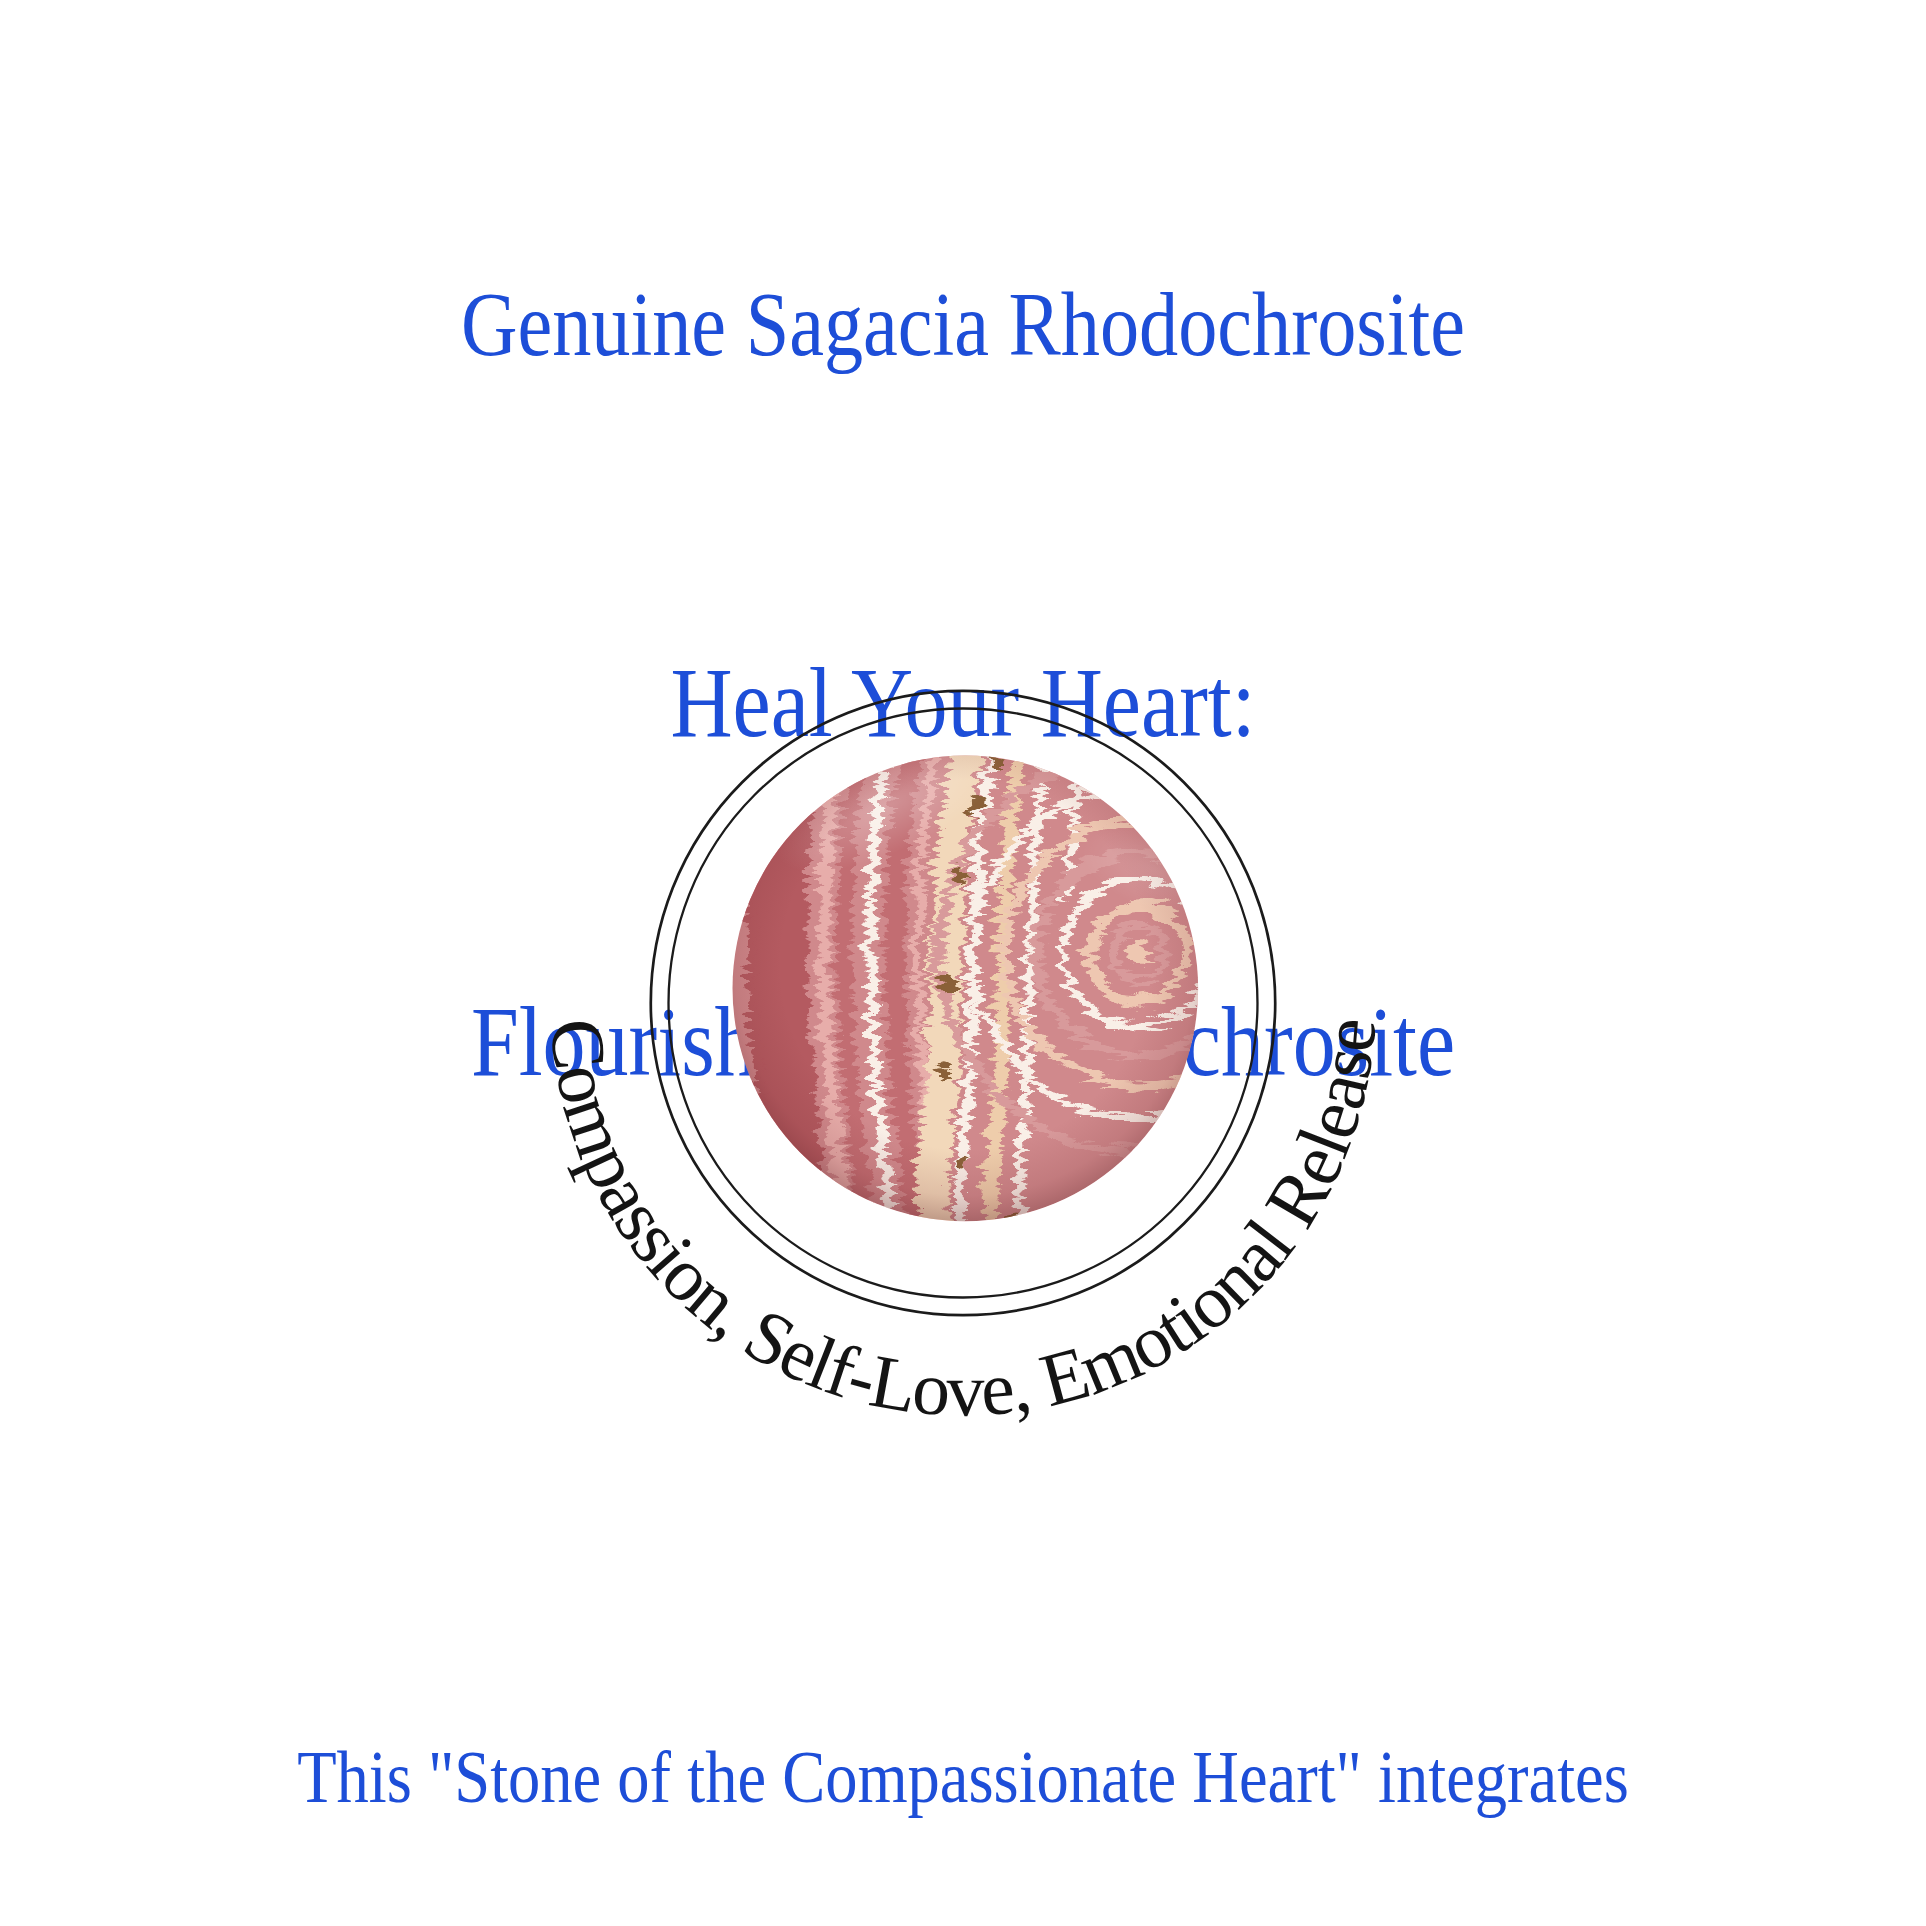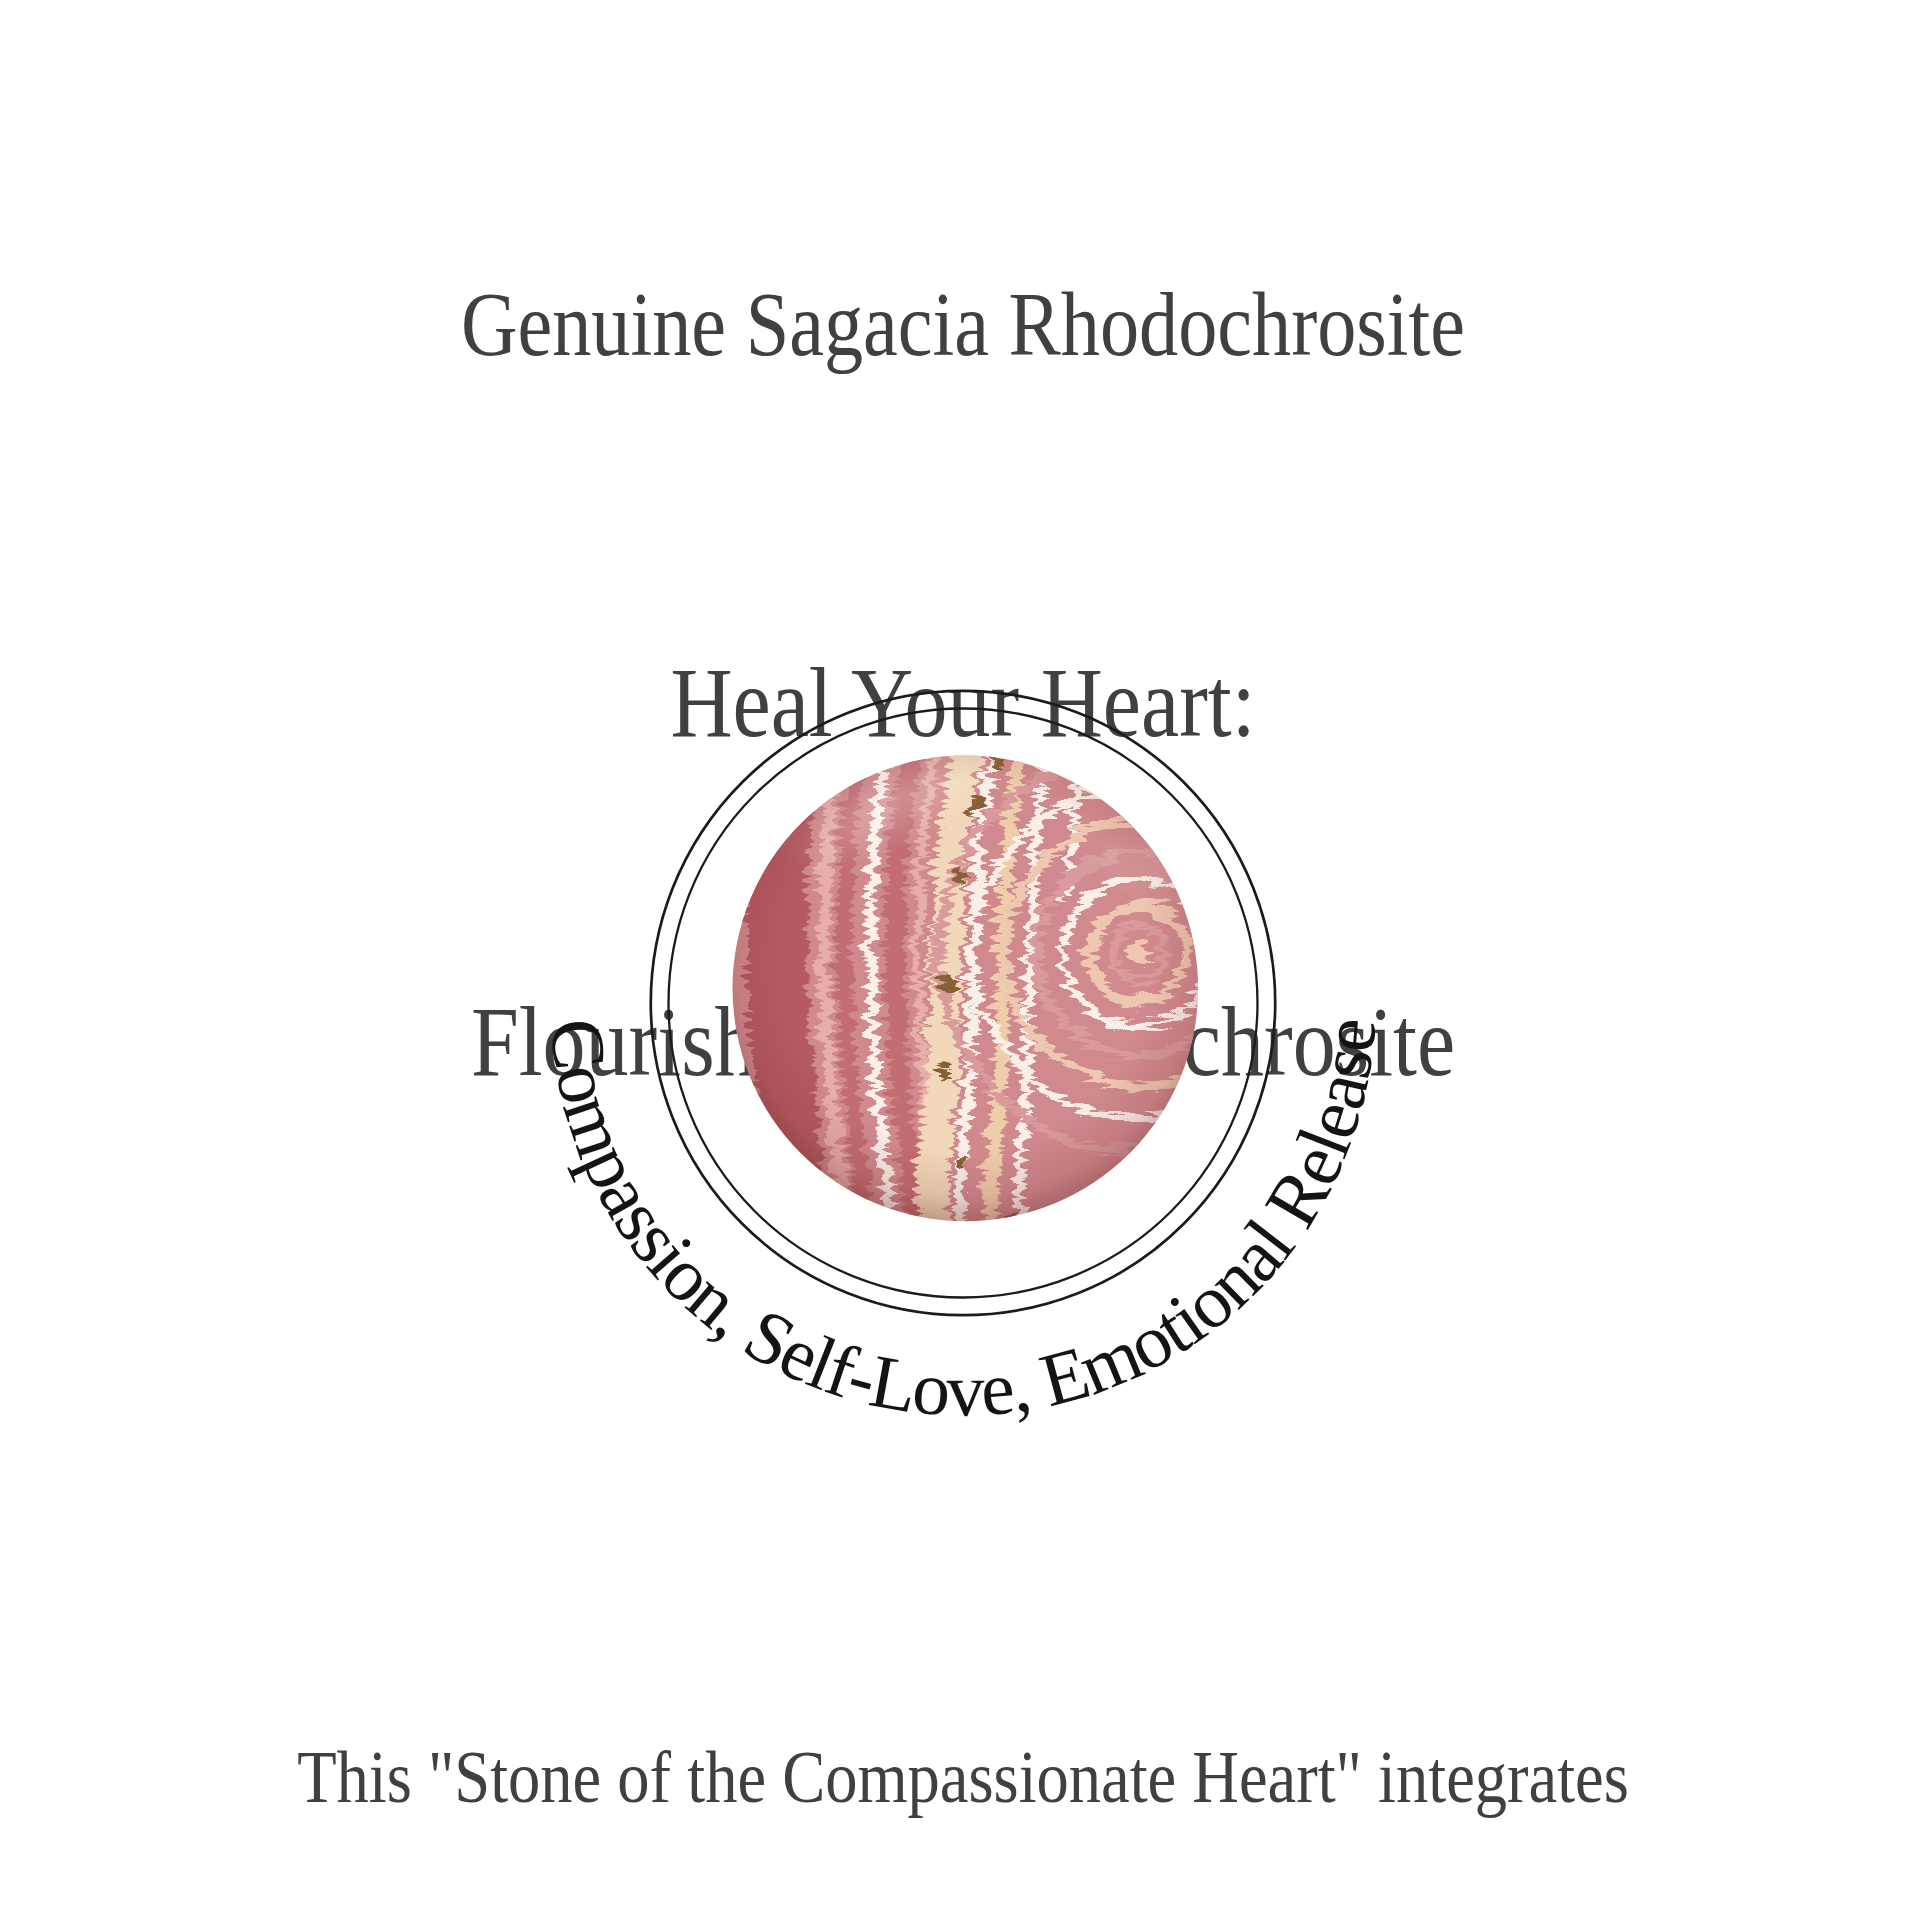--- a/index.html
+++ b/index.html
@@ -3,21 +3,21 @@
 <meta charset="utf-8">
 <style>
   html, body { margin: 0; padding: 0; background: #ffffff; }
   .canvas {
     position: relative;
     width: 1926px;
     height: 1926px;
     background: #ffffff;
     overflow: hidden;
     font-family: "Liberation Serif", "DejaVu Serif", serif;
-    color: #404040;
+    color: #1d4ed8;
   }
   .textline { position: absolute; left: 0; width: 1926px; text-align: center; white-space: pre; }
   .condensed { transform: scaleX(0.86); transform-origin: 50% 50%; }
   .eyebrow { top: 279px; font-size: 91px; line-height: 1.0; }
   .title   { top: 420px; font-size: 100px; line-height: 1.13; }
   .body    { top: 1496px; font-size: 75px;  line-height: 1.5; }
   .medallion { position: absolute; left: 539px; top: 616px; width: 848px; height: 848px; }
   .medallion text {
     font-family: "Liberation Serif", "DejaVu Serif", serif;
     fill: #141414;

